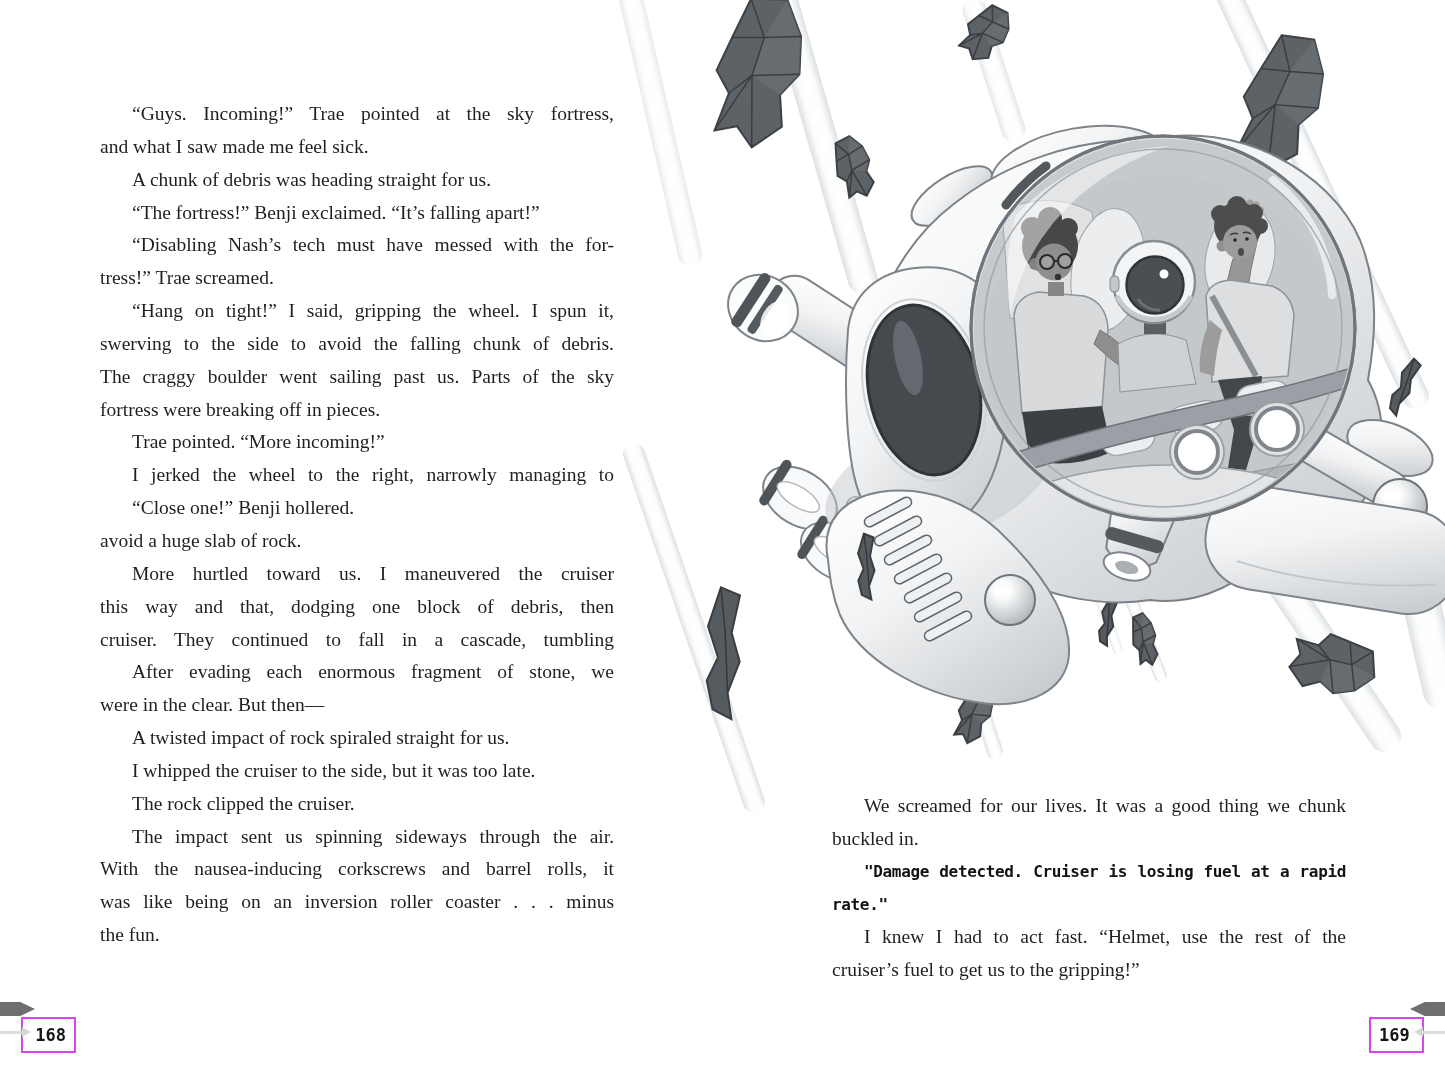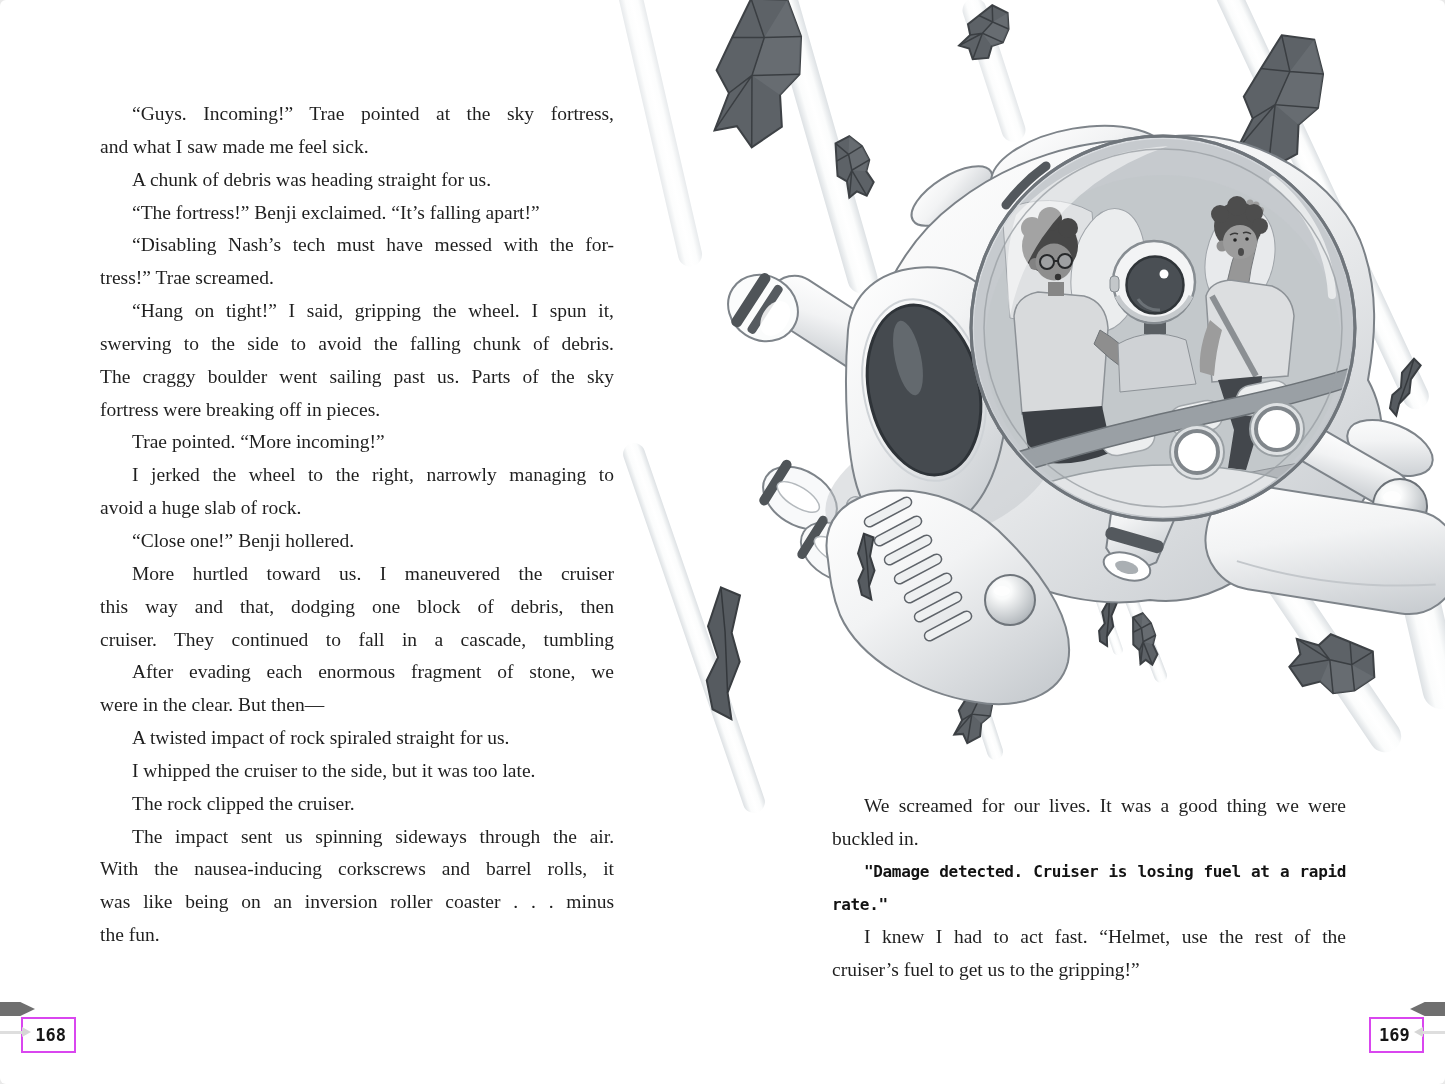--- a/index.html
+++ b/index.html
@@ -2,21 +2,20 @@
 <html><head>
 <meta charset="utf-8">
 <style>
   html,body{margin:0;padding:0;background:#e9e9e9;}
   .spread{
     position:relative;
     width:1445px;height:1084px;
     background:#ffffff;
     overflow:hidden;
     font-family:"Liberation Serif", serif;
-    border-radius:6px;
   }
   
   .textcol{
     position:absolute;
     width:514px;
     color:#1f1f1f;
     font-size:19.5px;
   }
   #left-text{left:100px;top:98px;}
   #right-text{left:832px;top:790px;}
@@ -71,38 +70,38 @@
       <div class="line indent last">A chunk of debris was heading straight for us.</div>
       <div class="line indent last">“The fortress!” Benji exclaimed. “It’s falling apart!”</div>
       <div class="line indent">“Disabling Nash’s tech must have messed with the for-</div>
       <div class="line last">tress!” Trae screamed.</div>
       <div class="line indent">“Hang on tight!” I said, gripping the wheel. I spun it,</div>
       <div class="line">swerving to the side to avoid the falling chunk of debris.</div>
       <div class="line">The craggy boulder went sailing past us. Parts of the sky</div>
       <div class="line last">fortress were breaking off in pieces.</div>
       <div class="line indent last">Trae pointed. “More incoming!”</div>
       <div class="line indent">I jerked the wheel to the right, narrowly managing to</div>
+      <div class="line indent last">“Close one!” Benji hollered.</div>
       <div class="line last">avoid a huge slab of rock.</div>
-      <div class="line indent last">“Close one!” Benji hollered.</div>
       <div class="line indent">More hurtled toward us. I maneuvered the cruiser</div>
       <div class="line">this way and that, dodging one block of debris, then</div>
       <div class="line">cruiser. They continued to fall in a cascade, tumbling</div>
       <div class="line indent">After evading each enormous fragment of stone, we</div>
       <div class="line last">were in the clear. But then—</div>
       <div class="line indent last">A twisted impact of rock spiraled straight for us.</div>
       <div class="line indent last">I whipped the cruiser to the side, but it was too late.</div>
       <div class="line indent last">The rock clipped the cruiser.</div>
       <div class="line indent">The impact sent us spinning sideways through the air.</div>
       <div class="line">With the nausea-inducing corkscrews and barrel rolls, it</div>
       <div class="line">was like being on an inversion roller coaster . . . minus</div>
       <div class="line last">the fun.</div>
     </div>
 
   <div class="textcol" id="right-text">
-      <div class="line indent">We screamed for our lives. It was a good thing we were</div>
+      <div class="line indent">We screamed for our lives. It was a good thing we chunk</div>
       <div class="line last">buckled in.</div>
       <div class="line indent robot">"Damage detected. Cruiser is losing fuel at a rapid</div>
       <div class="line last robot">rate."</div>
       <div class="line indent">I knew I had to act fast. “Helmet, use the rest of the</div>
       <div class="line last">cruiser’s fuel to get us to the gripping!”</div>
     </div>
 
   <svg class="illo" viewBox="600 0 845 830" role="img" aria-label="Two kids and a robot with an astronaut helmet ride a bubble-domed hover cruiser while chunks of rock streak and fall around them">
     <defs>
       <linearGradient id="gs" x1="0" y1="0" x2="1" y2="0">

